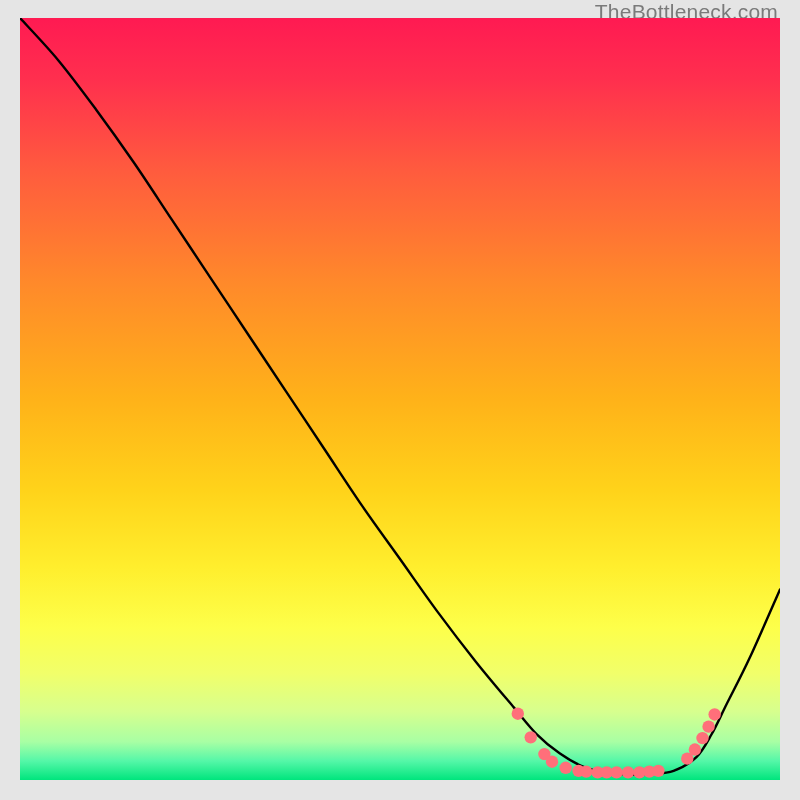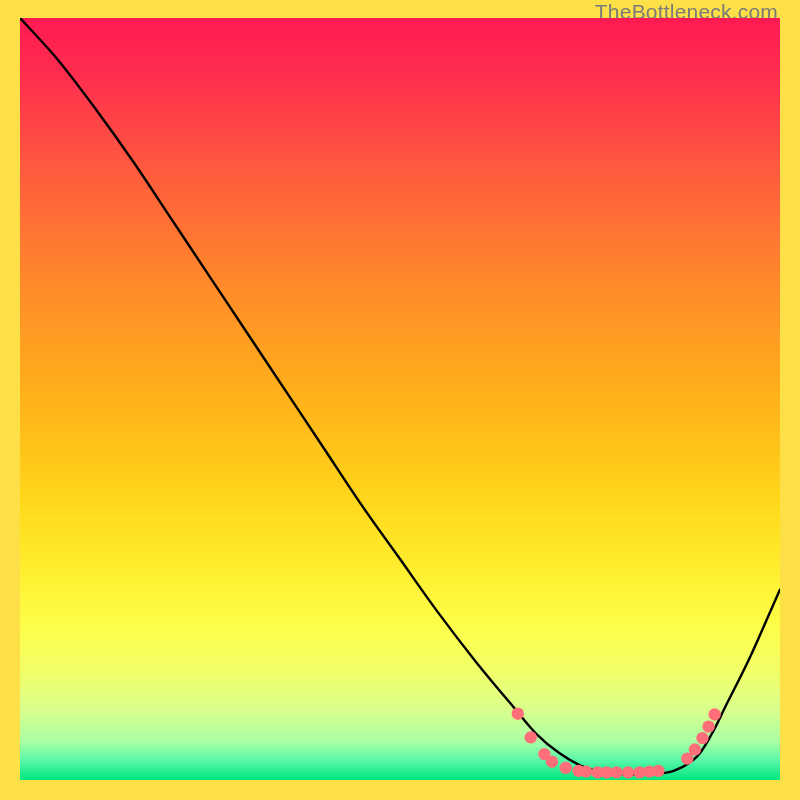--- a/index.html
+++ b/index.html
@@ -9,21 +9,21 @@
     height: 800px;
     background: #000;
     overflow: hidden;
   }
   .frame {
     position: absolute;
     left: 0;
     top: 0;
     width: 800px;
     height: 800px;
-    background: #fde047;
+    background: #e5e5e5;
   }
   .plot {
     position: absolute;
     left: 20px;
     top: 18px;
     width: 760px;
     height: 762px;
   }
   .watermark {
     position: absolute;

